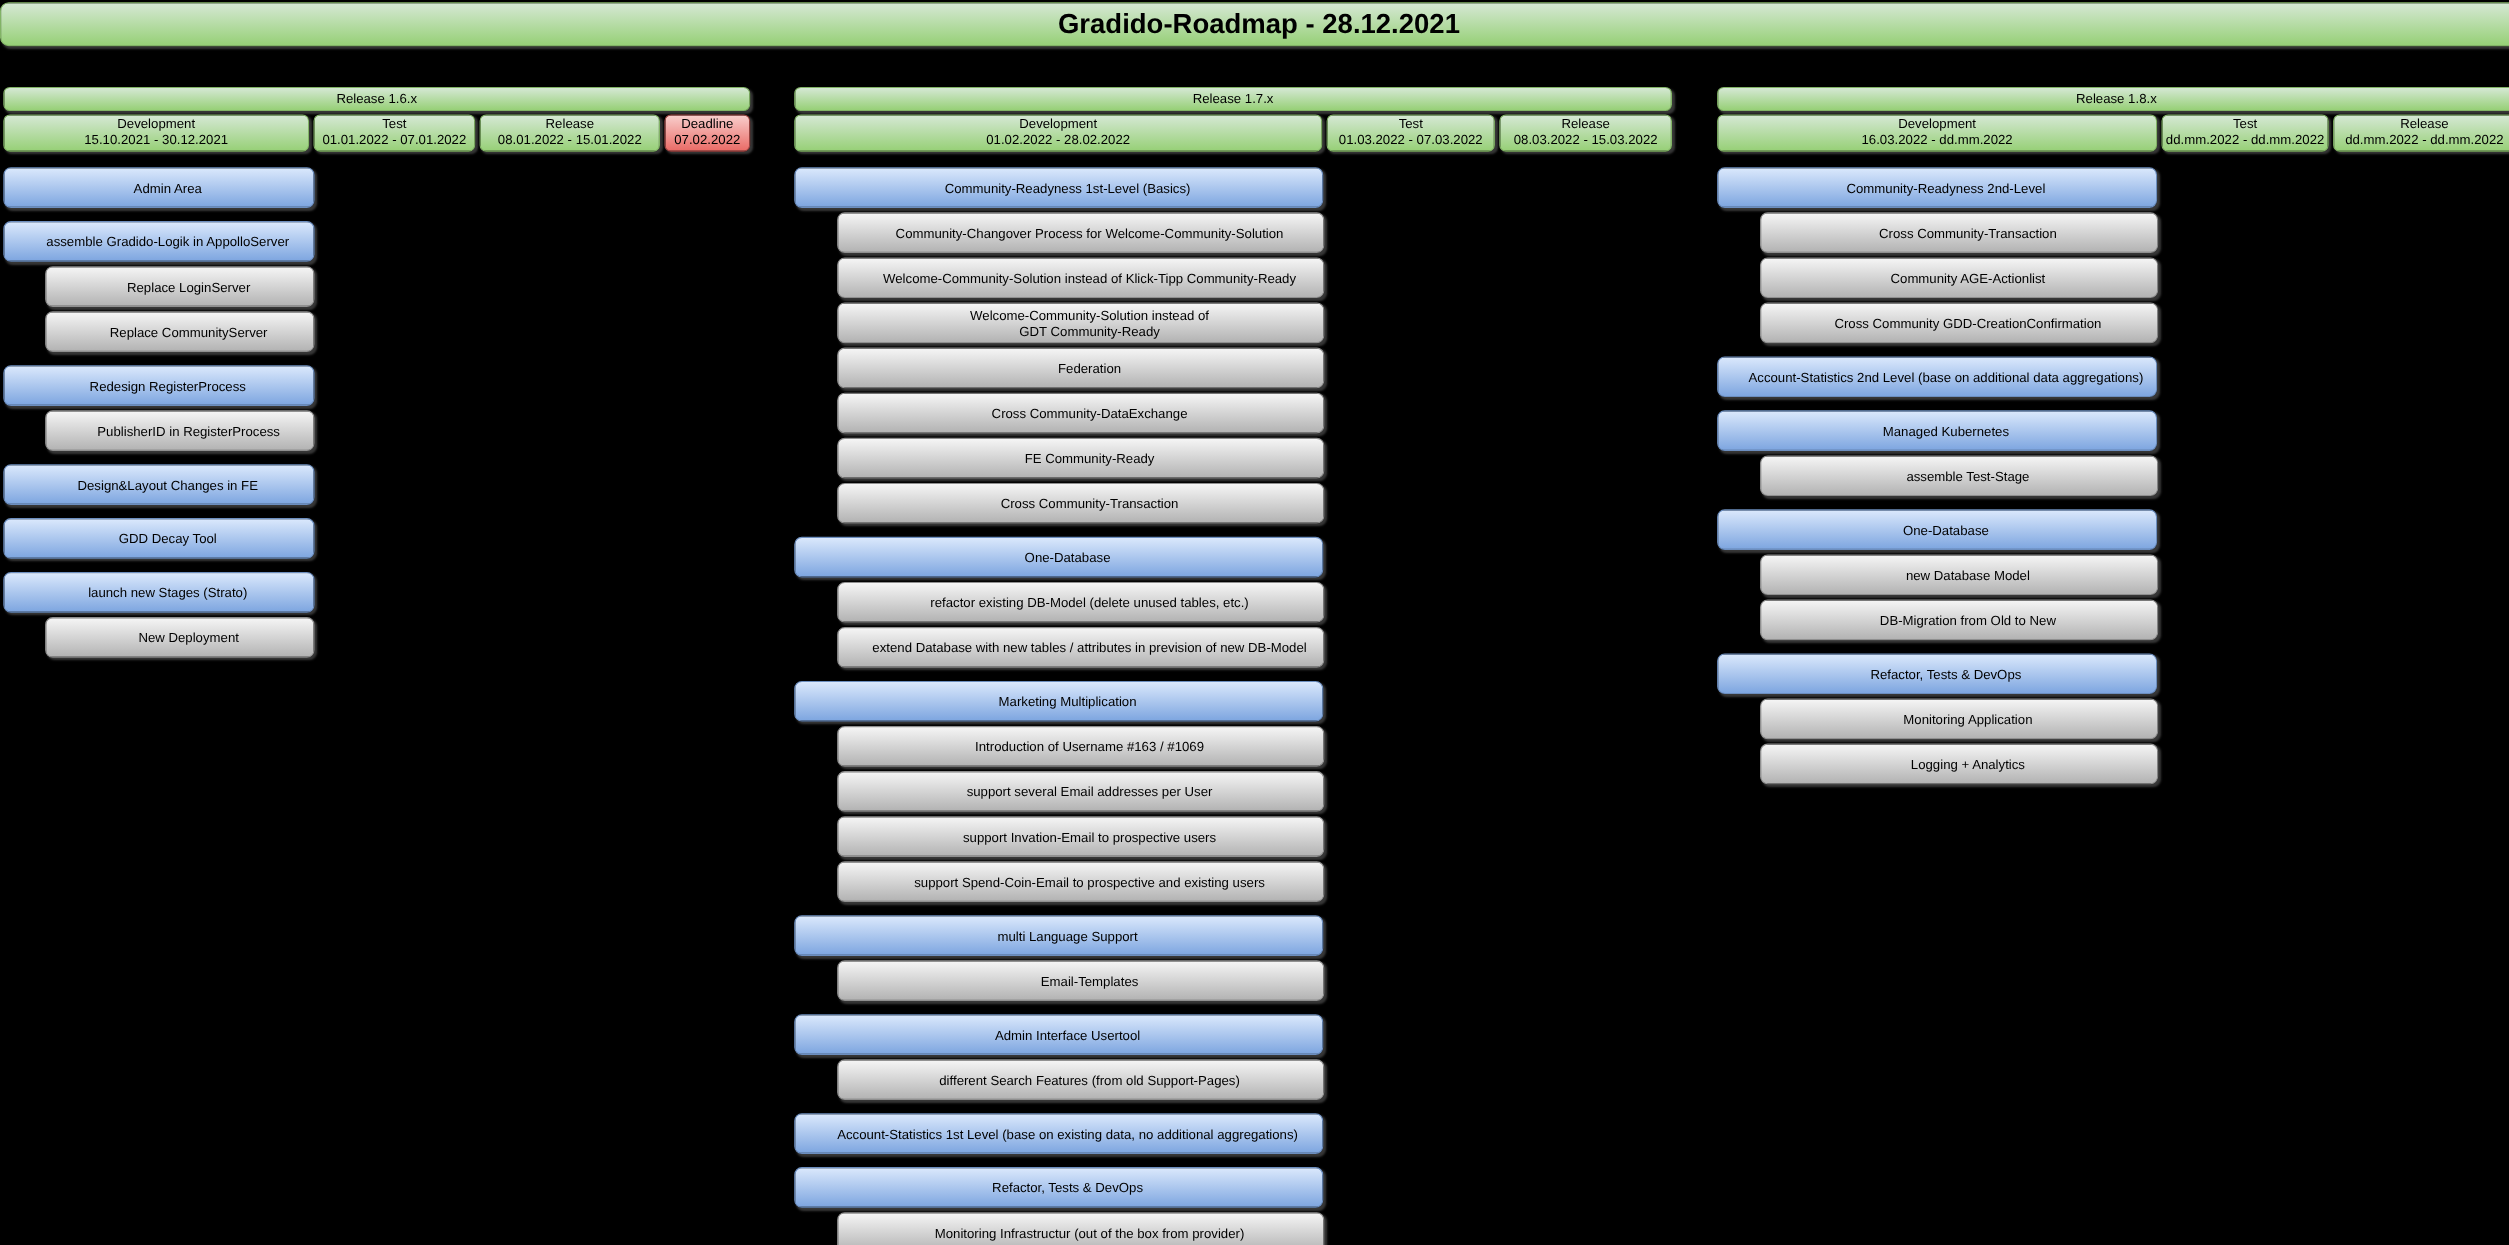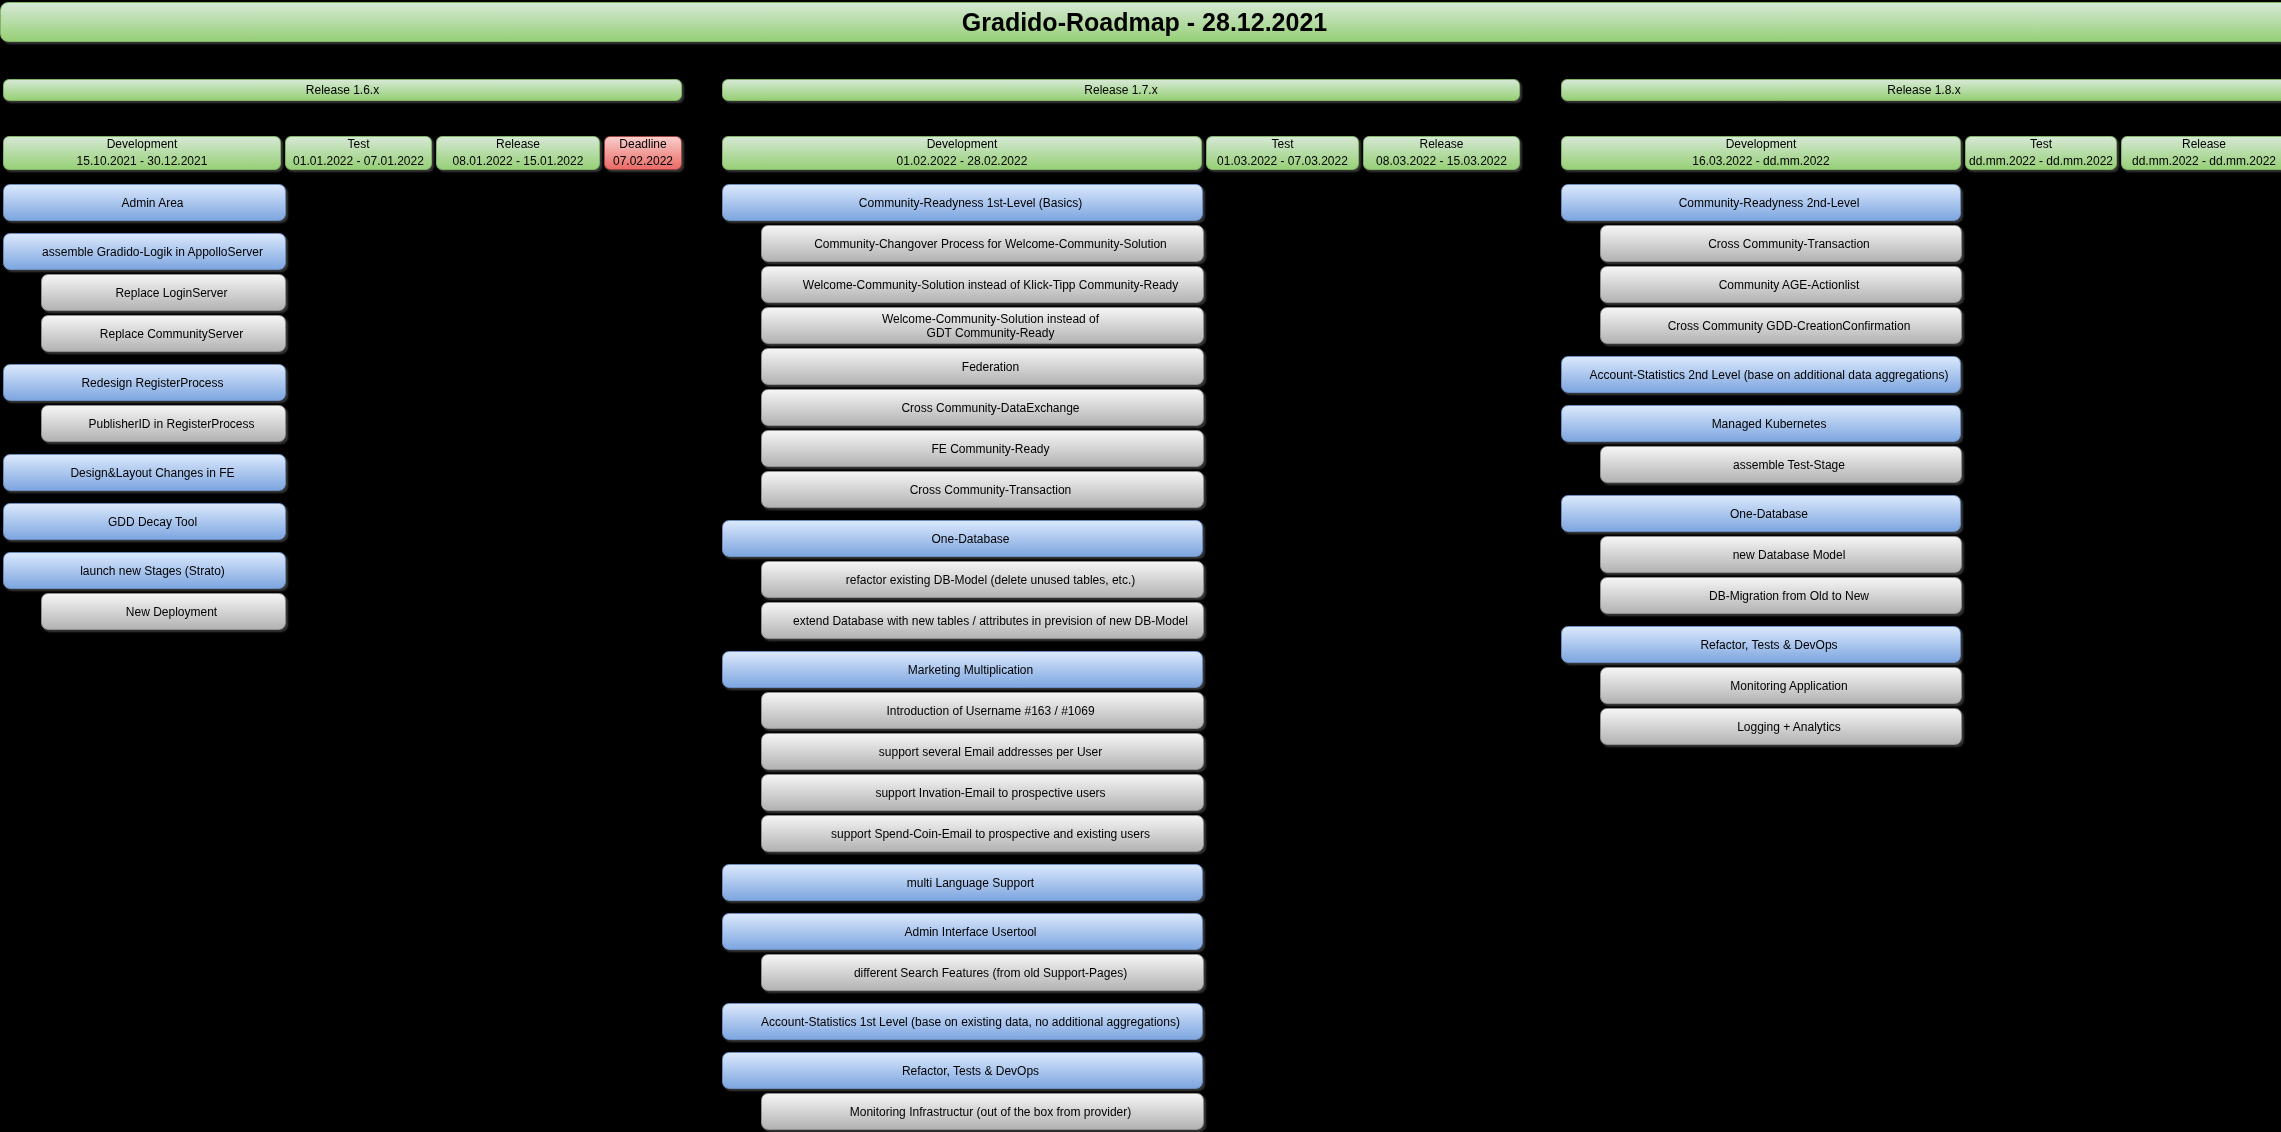--- a/index.html
+++ b/index.html
@@ -27,25 +27,24 @@
     height:22px;border-radius:6px;
     background:linear-gradient(180deg,var(--green-light,#d5e8d4) 0%,var(--green-dark,#97d077) 100%);
     border:1px solid var(--green-border,#82b366);
     box-shadow:2px 2px 2px rgba(110,110,110,.5);
     display:flex;align-items:center;justify-content:center;
     font-size:12px;box-sizing:border-box;
   }
   .phase-row{display:flex;gap:4px;margin-top:3px;}
   .phase{
     height:34px;border-radius:6px;box-sizing:border-box;
-    display:flex;flex-direction:column;align-items:center;justify-content:space-between;
+    display:flex;flex-direction:column;align-items:center;justify-content:flex-start;
     font-size:12px;line-height:15px;text-align:center;
     box-shadow:2px 2px 2px rgba(110,110,110,.5);
     flex:0 0 auto;
-    margin-top:32px;
   }
   .phase.green{
     background:linear-gradient(180deg,var(--green-light,#d5e8d4) 0%,var(--green-dark,#97d077) 100%);
     border:1px solid var(--green-border,#82b366);
   }
   .phase.red{
     background:linear-gradient(180deg,var(--red-light,#f8cecc) 0%,var(--red-dark,#ea6b66) 100%);
     border:1px solid var(--red-border,#a04744);
   }
   .tasks{margin-top:14px;}
@@ -142,20 +141,21 @@
     <div class="task child">Cross Community-Transaction</div>
     <div class="task parent">One-Database</div>
     <div class="task child">refactor existing DB-Model (delete unused tables, etc.)</div>
     <div class="task child">extend Database with new tables / attributes in prevision of new DB-Model</div>
     <div class="task parent">Marketing Multiplication</div>
     <div class="task child">Introduction of Username #163 / #1069</div>
     <div class="task child">support several Email addresses per User</div>
     <div class="task child">support Invation-Email to prospective users</div>
     <div class="task child">support Spend-Coin-Email to prospective and existing users</div>
     <div class="task parent">multi Language Support</div>
+    <div class="task child">Email-Templates</div>
     <div class="task parent">Admin Interface Usertool</div>
     <div class="task child">different Search Features (from old Support-Pages)</div>
     <div class="task parent">Account-Statistics 1st Level (base on existing data, no additional aggregations)</div>
     <div class="task parent">Refactor, Tests &amp; DevOps</div>
     <div class="task child">Monitoring Infrastructur (out of the box from provider)</div>
   </div>
 </div>
 
 <div class="col col-3">
   <div class="release-bar">Release 1.8.x</div>

